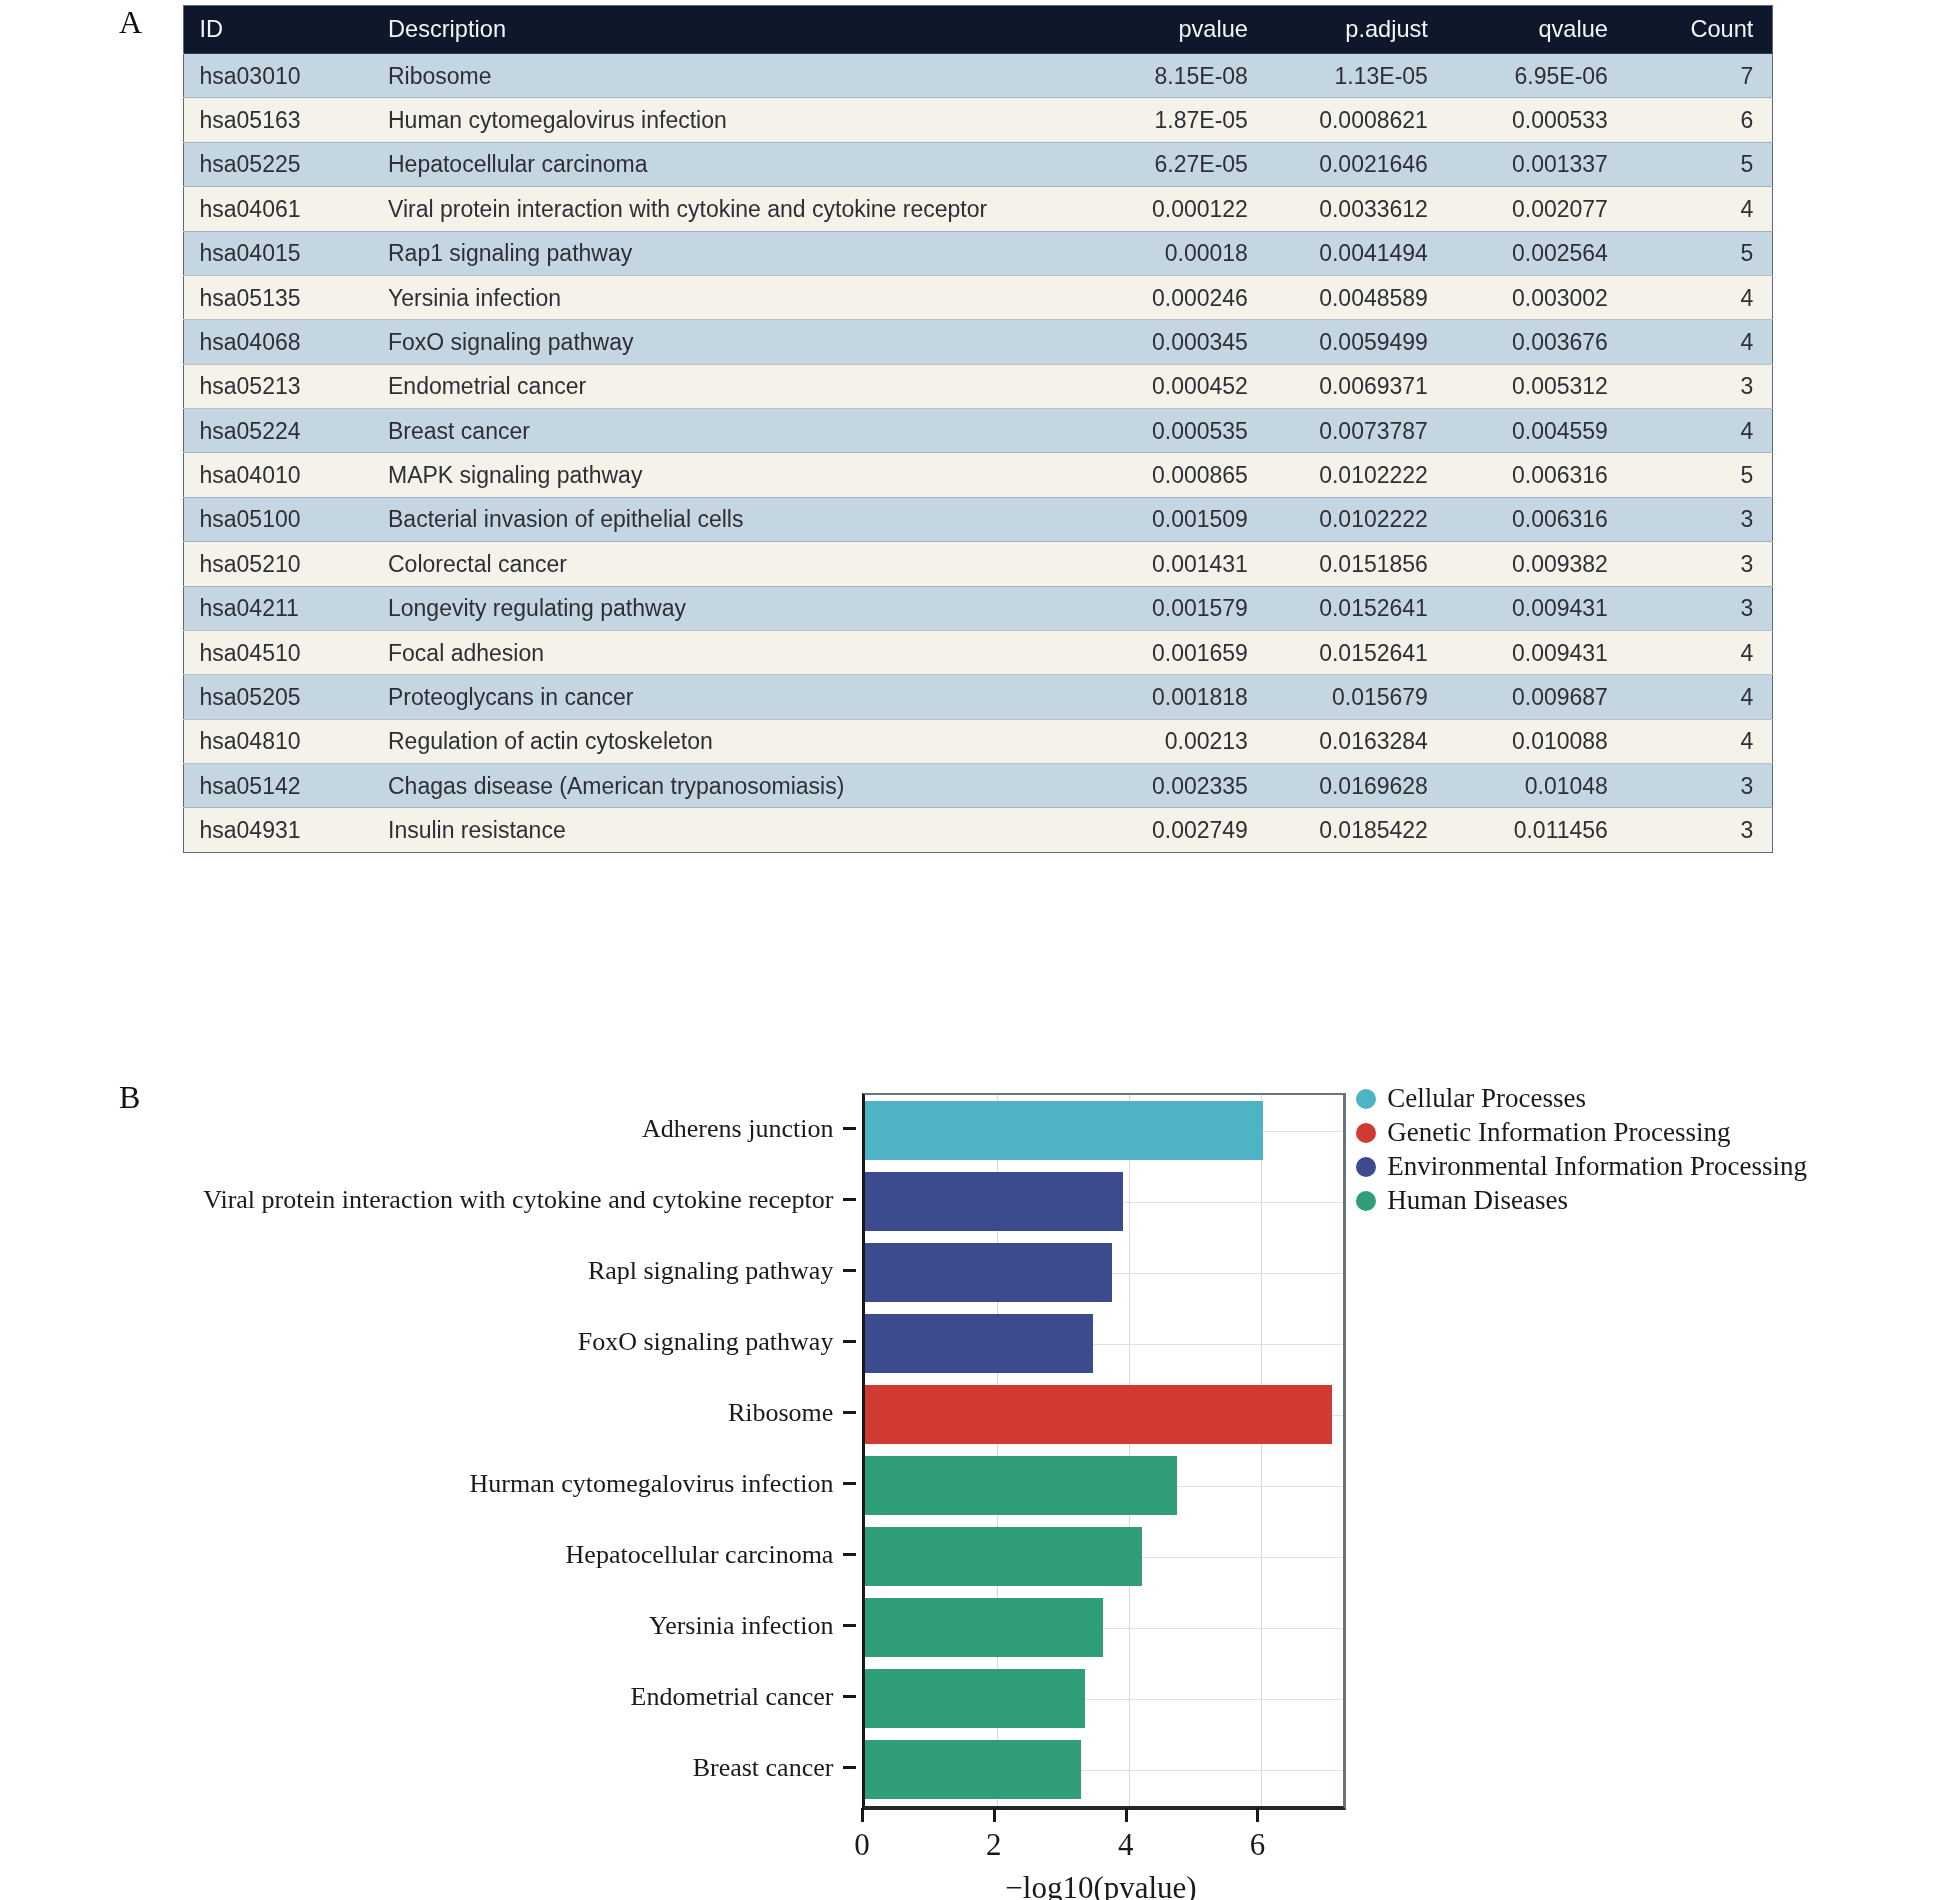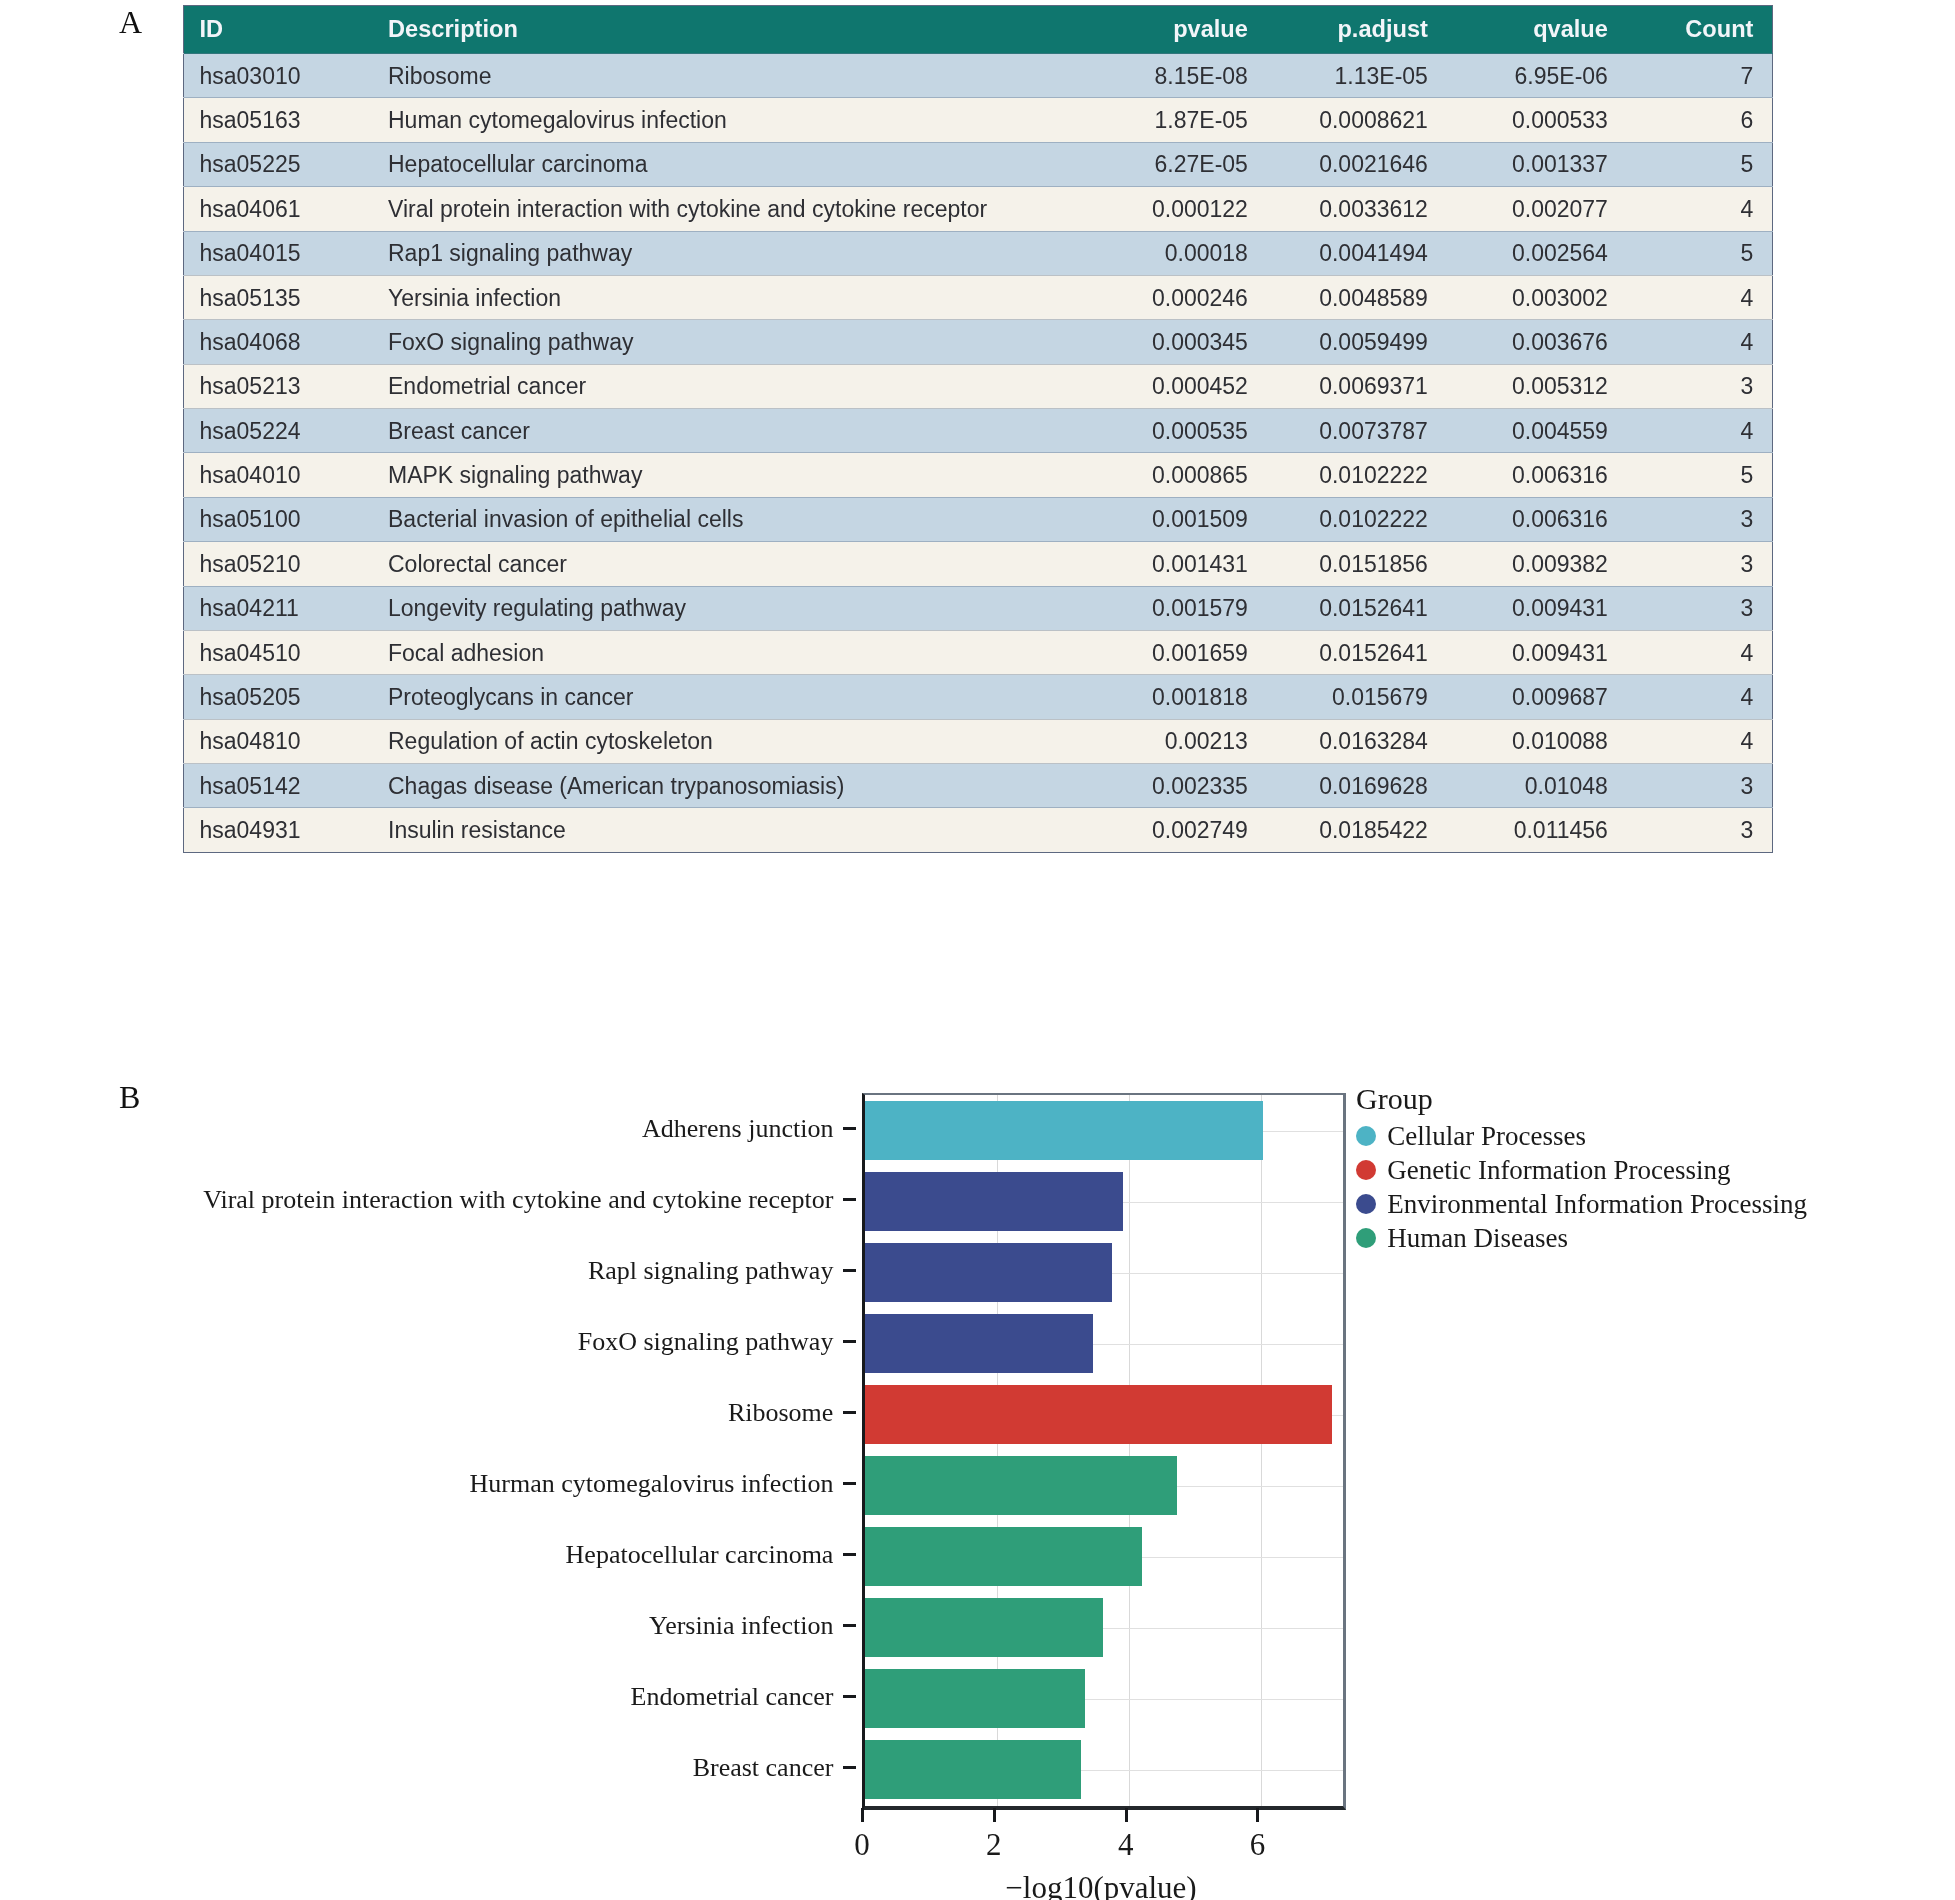--- a/index.html
+++ b/index.html
@@ -12,21 +12,21 @@
   .panel-label.a{left:119px;top:3.7px;}
   .panel-label.b{left:119px;top:1079px;}
 
   
   .tablewrap{position:absolute;left:183px;top:5px;width:1589px;}
   table.enrich{border-collapse:collapse;table-layout:fixed;width:1589px;
                font-size:23px;color:#2e2f34;border:1.9px solid #5d6880;}
   table.enrich col.c-id{width:189px;} table.enrich col.c-desc{width:714px;}
   table.enrich col.c-p{width:180px;} table.enrich col.c-padj{width:180px;}
   table.enrich col.c-q{width:180px;} table.enrich col.c-n{width:146px;}
-  table.enrich th{background:#0f766e;color:#f2f5f9;font-weight:700;font-size:23.6px;
+  table.enrich th{background:#0f172a;color:#f2f5f9;font-weight:400;font-size:23.6px;
                   padding:10px 15.5px;text-align:left;}
   table.enrich th.num{text-align:right;padding-right:18.6px;}
   table.enrich td{padding:8.7px 15.5px;line-height:26px;vertical-align:middle;
                   border-top:1.2px solid rgba(100,120,145,.40);}
   table.enrich td.num{text-align:right;padding-right:18.6px;}
   table.enrich tbody tr:nth-child(odd) td{background:#c5d6e3;}
   table.enrich tbody tr:nth-child(even) td{background:#f5f2ea;}
 
   
   .chart{position:absolute;left:0;top:1068px;width:1955px;height:833px;
@@ -368,21 +368,20 @@
       </div>
     <div class="xlabels" id="xlabels">
         <div class="xlabel" style="left: 0%;">0</div>
         <div class="xlabel" style="left: 27.5862%;">2</div>
         <div class="xlabel" style="left: 55.1724%;">4</div>
         <div class="xlabel" style="left: 82.7586%;">6</div>
       </div>
     <div class="xtitle">−log10(pvalue)</div>
 
     <div class="legend">
-      <div class="legend-title">Group</div>
       <div id="legend-items">
     <div class="legend-item">
       <span class="legend-dot" style="background: rgb(77, 179, 197);"></span>
       <span class="legend-label">Cellular Processes</span>
     </div>
 
     <div class="legend-item">
       <span class="legend-dot" style="background: rgb(209, 58, 51);"></span>
       <span class="legend-label">Genetic Information Processing</span>
     </div>

